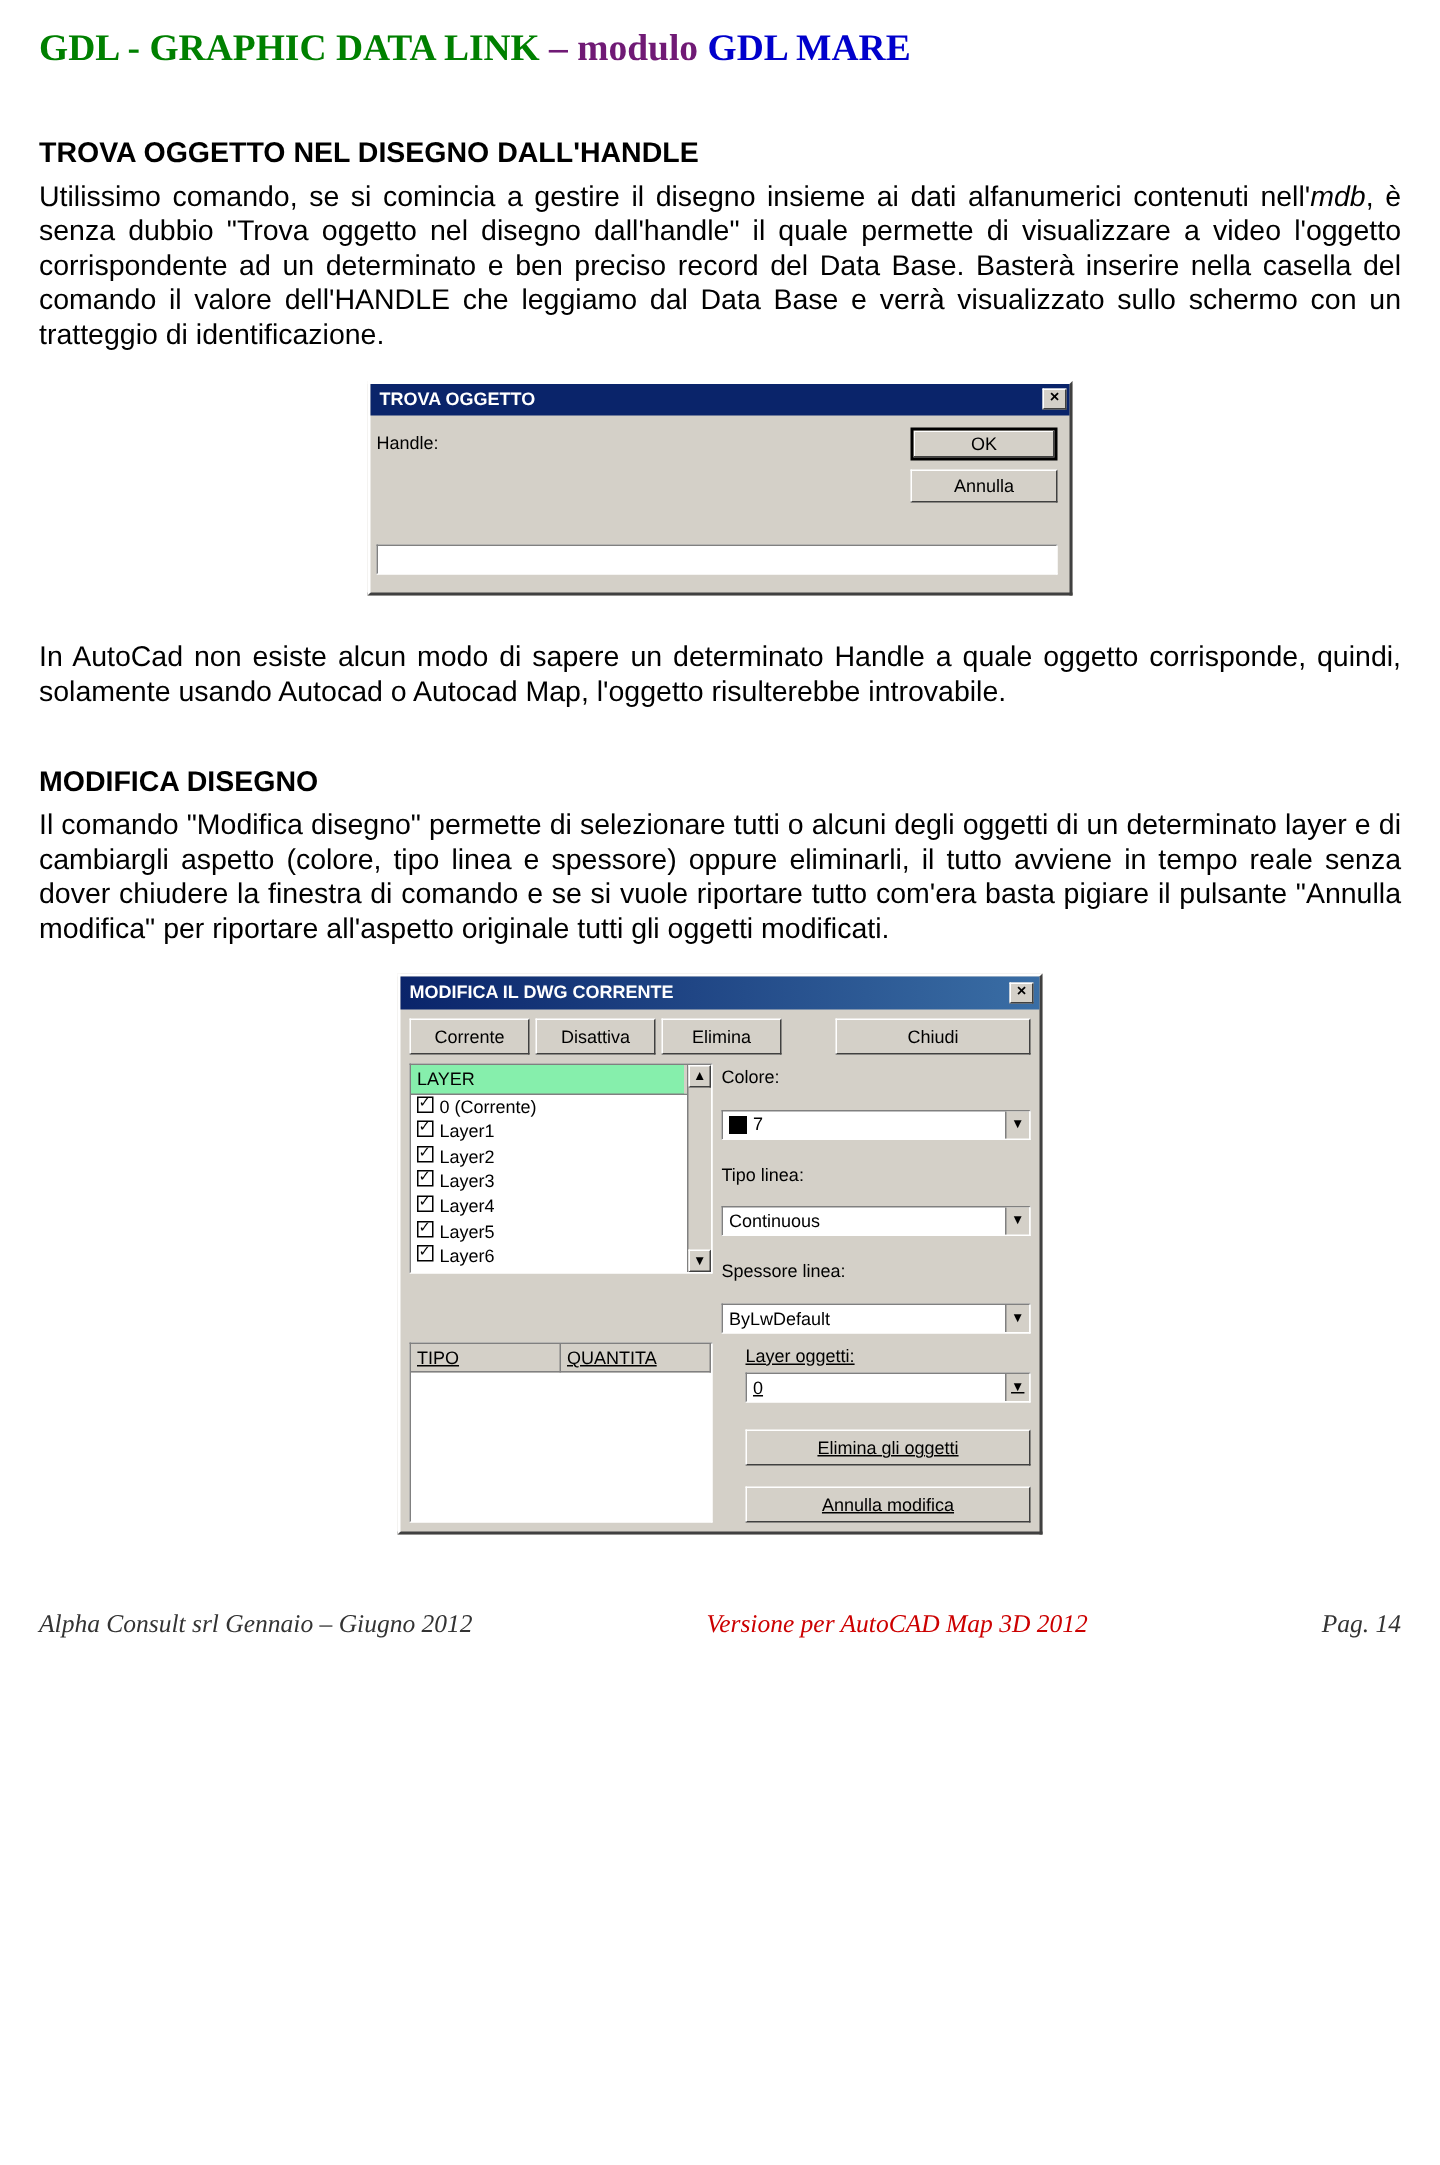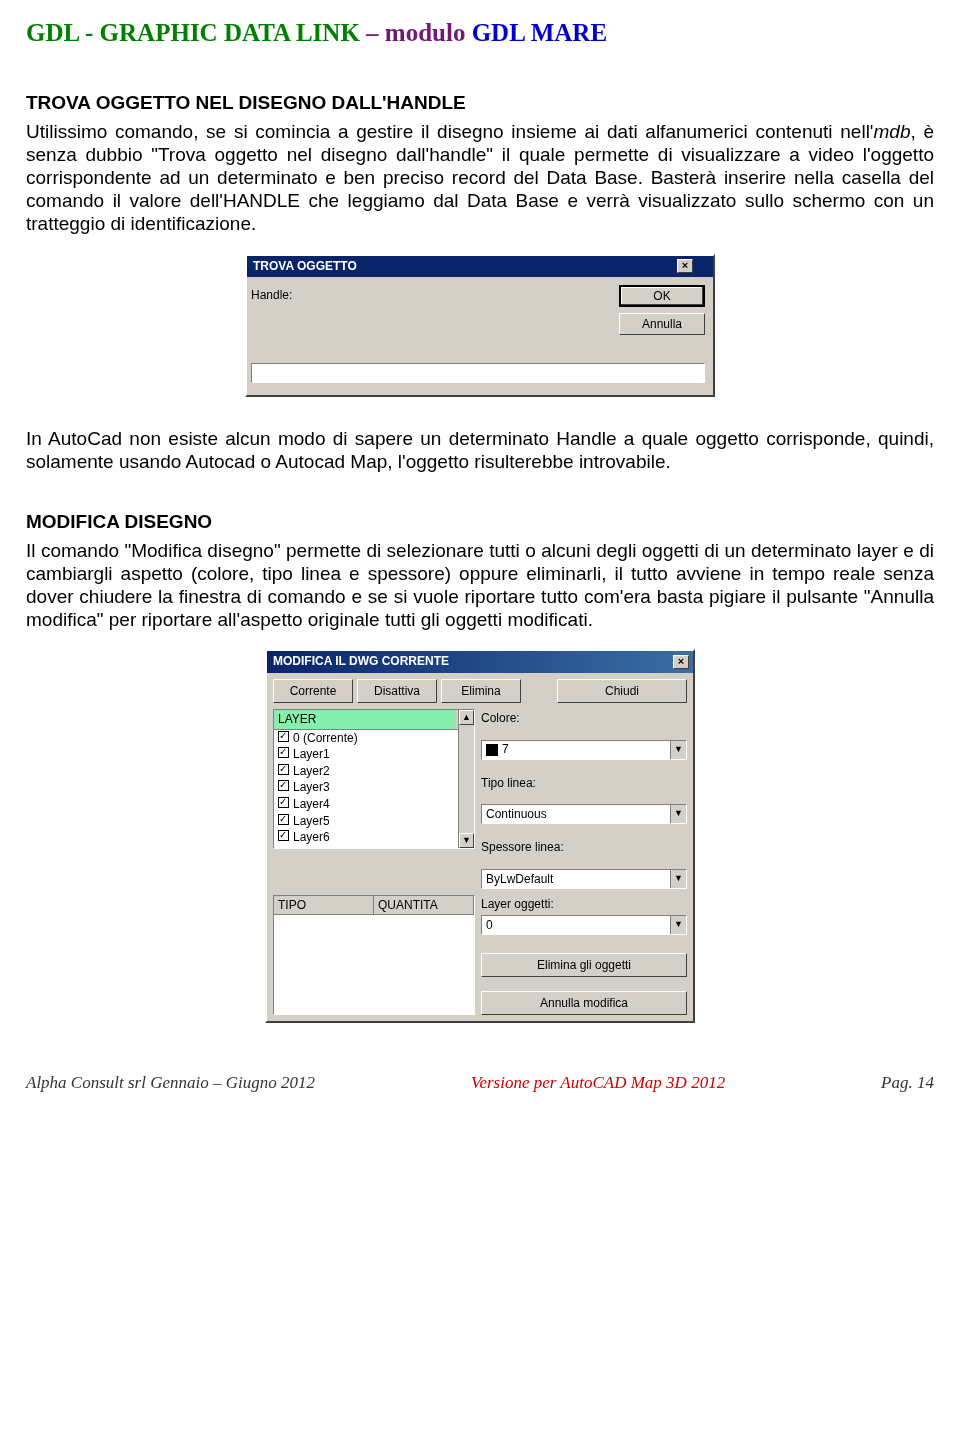--- a/index.html
+++ b/index.html
@@ -38,35 +38,35 @@
     width: 470px;
     background: #d4d0c8;
     border: 2px solid #fff;
     border-right-color:#404040; border-bottom-color:#404040;
     font-family: Tahoma, Arial, sans-serif;
     font-size: 12px;
   }
   .dlg1-title {
     background:#0a246a; color:#fff;
     font-weight:bold;
-    padding:3px 20px 4px 6px;
+    padding:3px 2px 4px 6px;
     display:flex; justify-content:space-between; align-items:center;
   }
   .dlg1-close {
     width:16px; height:14px; background:#d4d0c8;
     border:1px solid #fff;
     border-right-color:#404040; border-bottom-color:#404040;
     color:#000; font-weight:bold; font-size:11px; line-height:11px;
     text-align:center;
   }
   .dlg1-body { padding:8px 8px 12px 4px; }
   .dlg1-row { display:flex; justify-content:space-between; margin-bottom:6px; }
   .dlg1-label { color:#000; padding-top:3px; }
   .winbtn {
-    width:86px; height:22px;
+    width:98px; height:22px;
     background:#d4d0c8;
     border:1px solid #fff;
     border-right-color:#404040; border-bottom-color:#404040;
     text-align:center; line-height:20px; font-size:12px;
   }
   .winbtn.default { border:2px solid #000; box-shadow: inset -1px -1px 0 #404040, inset 1px 1px 0 #fff; line-height:18px; height:22px; }
   .wininput {
     width:100%; height:20px; background:#fff;
     border:1px solid #808080;
     border-right-color:#fff; border-bottom-color:#fff;
@@ -123,21 +123,21 @@
   .combo {
     height:20px; background:#fff;
     border:1px solid #808080;
     border-right-color:#fff; border-bottom-color:#fff;
     display:flex; align-items:center; justify-content:space-between;
     padding-left:4px; font-size:12px;
   }
   .combo .arrow { width:16px; height:100%; background:#d4d0c8; border-left:1px solid #808080; text-align:center; font-size:9px; line-height:16px; }
   .swatch { width:12px; height:12px; background:#000; margin-right:4px; }
 
-  .dlg2-bot { display:flex; gap:6px; margin-top:6px; }
+  .dlg2-bot { display:flex; gap:22px; margin-top:6px;text-decoration:underline; }
   .typelist {
     width:202px; height:120px; background:#fff;
     border:1px solid #808080;
     border-right-color:#fff; border-bottom-color:#fff;
   }
   .typelist .cols { display:flex; }
   .typelist .cols div {
     flex:1; background:#d4d0c8; border-right:1px solid #808080;
     border-bottom:1px solid #808080; padding:2px 4px;
   }

